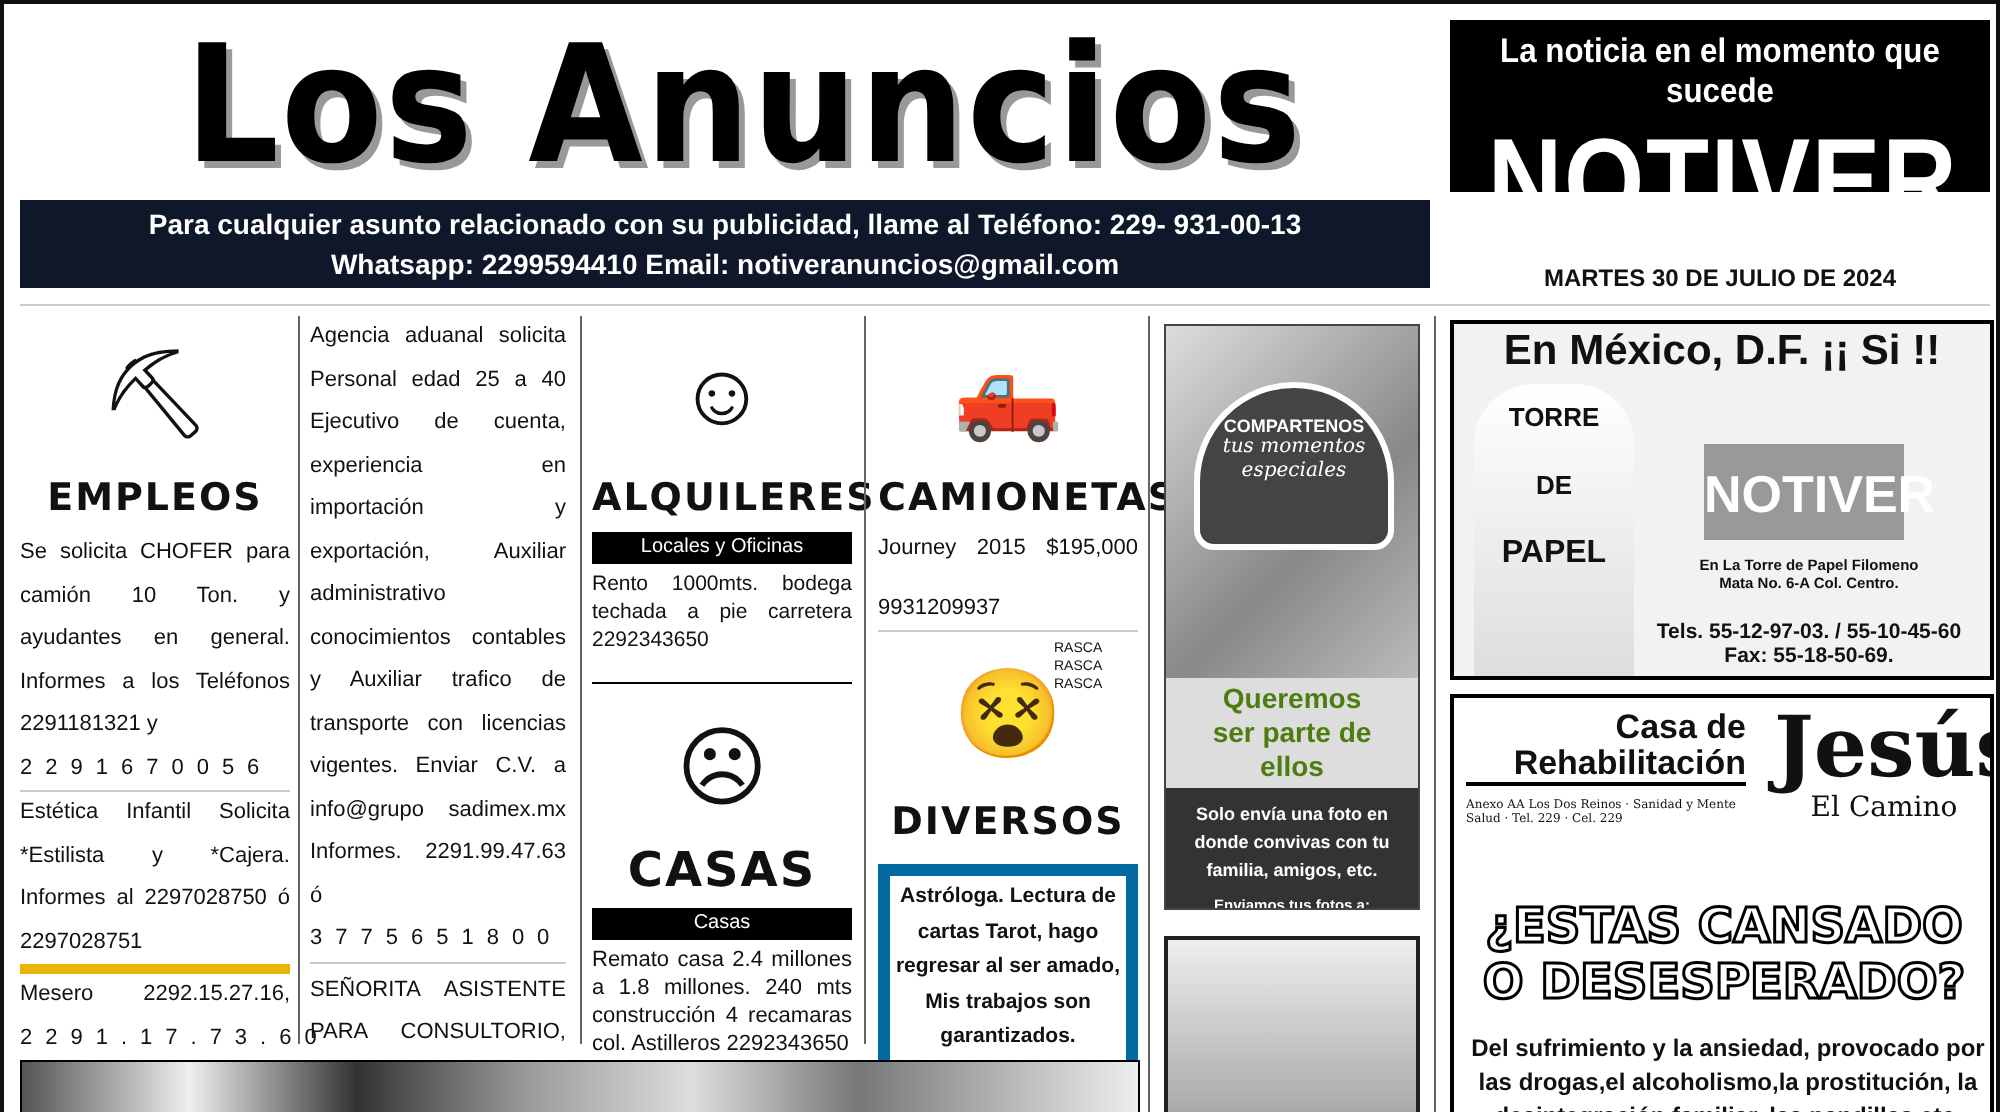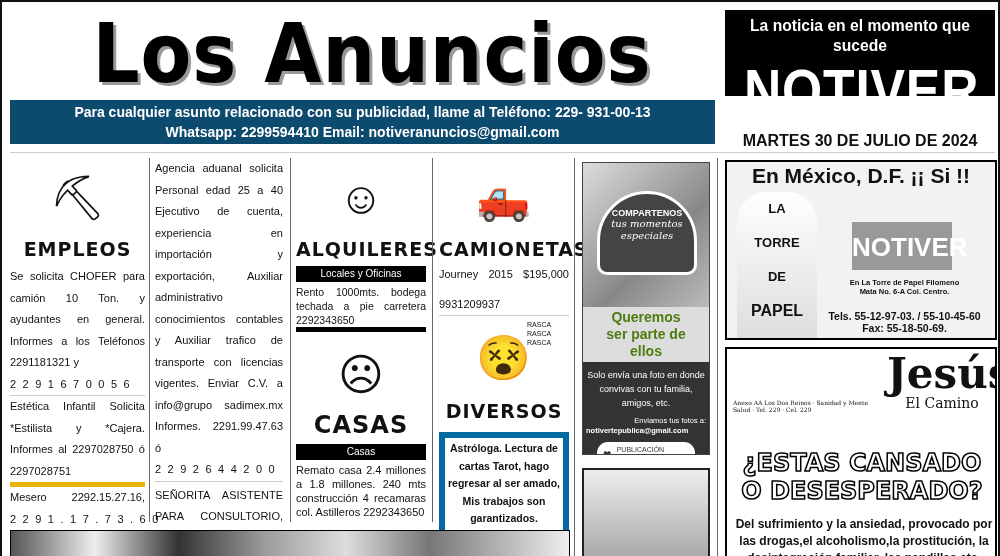--- a/index.html
+++ b/index.html
@@ -1,47 +1,47 @@
 <!DOCTYPE html>
 <html><head>
 <meta charset="utf-8">
 <style>
   *{box-sizing:border-box;margin:0;padding:0}
   html,body{width:1000px;height:556px;overflow:hidden;background:#fff}
   body{position:relative;font-family:"Liberation Sans",sans-serif;color:#111;border-left:2px solid #111;border-top:2px solid #111;border-right:2px solid #111}
   .abs{position:absolute}
   
   .mast-title{left:40px;top:8px;width:660px;text-align:center;font-family:"DejaVu Sans",sans-serif;font-weight:900;font-size:74px;letter-spacing:1px;color:#000;text-shadow:3px 3px 0 #999;line-height:86px;transform:scaleY(1.1)}
-  .contact-bar{left:8px;top:98px;width:705px;height:44px;background:#0c4a6e;color:#fff;text-align:center;font-weight:bold;font-size:14px;line-height:20px;padding-top:2px}
+  .contact-bar{left:8px;top:98px;width:705px;height:44px;background:#0f172a;color:#fff;text-align:center;font-weight:bold;font-size:14px;line-height:20px;padding-top:2px}
   .notiver-box{left:723px;top:8px;width:270px;height:86px;background:#000;color:#fff;text-align:center}
   .notiver-tag{font-size:17px;font-weight:bold;padding-top:6px;transform:scaleX(.92)}
   .notiver-name{font-size:60px;font-weight:900;line-height:70px;letter-spacing:1px;transform:scaleX(.86)}
-  .date{left:723px;top:130px;width:270px;text-align:center;font-size:16px;font-weight:bold}
+  .date{left:723px;top:130px;width:270px;text-align:center;font-size:12px;font-weight:bold}
   .hr{left:8px;top:150px;width:985px;height:1px;background:#ccc}
   
   .col{top:156px;font-size:11px;line-height:21.5px;text-align:justify}
   .vline{width:1px;background:#666;top:156px;height:364px}
   .c1{left:8px;width:135px}
   .c2{left:153px;width:128px}
   .c3{left:294px;width:130px}
   .c4{left:437px;width:130px}
   .toon{display:flex;align-items:center;justify-content:center;height:80px;font-size:44px}
   .cat-title{text-align:center;font-weight:900;font-family:"DejaVu Sans",sans-serif;font-size:19px;letter-spacing:1px;line-height:22px}
   .spaced{letter-spacing:6.5px}
   .black-lbl{background:#000;color:#fff;text-align:center;font-size:10px;line-height:16px;margin:6px 0 3px}
   .small{font-size:10.5px;line-height:14px}
   .boxed{border:6px solid #0369a1;font-weight:bold;text-align:center;font-size:10.5px;line-height:17.5px;padding:2px 2px}
   
   .promo{left:580px;top:160px;width:128px;height:293px;border:1px solid #444;background:#333;color:#fff;text-align:center;overflow:hidden}
-  .promo-photo{height:144px;background:linear-gradient(135deg,#ddd,#888 60%,#bbb);position:relative}
+  .promo-photo{height:176px;background:linear-gradient(135deg,#ddd,#888 60%,#bbb);position:relative}
   .heart{position:absolute;left:14px;top:28px;width:100px;height:84px;background:#444;border-radius:50px 50px 10px 10px;border:3px solid #fff;color:#fff;padding-top:14px}
   .heart b{font-size:9px;display:block}
   .heart i{font-family:"DejaVu Serif",serif;font-size:10px;display:block;line-height:12px}
   .promo-mid{background:#ddd;color:#4d7c0f;font-weight:bold;font-size:14px;line-height:17px;padding:2px 16px}
-  .promo-body{font-size:9px;font-weight:normal;line-height:14px;padding:6px 2px}
+  .promo-body{font-size:9px;font-weight:bold;line-height:14px;padding:6px 2px}
   .promo-small{font-size:7.5px;line-height:10px;padding:0 3px}
   .badge{margin:6px auto 0;width:98px;height:22px;background:#fff;color:#333;border-radius:11px;font-size:7px;line-height:9px;padding-top:2px;display:flex;align-items:center;gap:4px;padding-left:6px}
   .promo2{left:580px;top:466px;width:128px;height:90px;border:2px solid #222;background:linear-gradient(#eee,#aaa)}
   
   .torre{left:723px;top:158px;width:272px;height:180px;border:2px solid #000;background:#f2f2f2;overflow:hidden}
   .torre-h{font-size:21px;font-weight:bold;text-align:center;line-height:28px}
   .tower{position:absolute;left:10px;top:30px;width:80px;height:148px;text-align:center;font-weight:bold;font-size:13px;background:linear-gradient(#fff,#ddd);border-radius:30px 30px 0 0}
   .tower div{line-height:34px}
   .nv-mini{position:absolute;left:125px;top:60px;width:100px;height:48px;background:#999;color:#fff;text-align:center;font-size:26px;font-weight:bold;line-height:50px}
   .torre-addr{position:absolute;left:115px;top:116px;width:125px;text-align:center;font-size:7.5px;font-weight:bold;line-height:9px}
@@ -77,30 +77,30 @@
   <div style="margin-top:6px">Se solicita CHOFER para camión 10 Ton. y ayudantes en general. Informes a los Teléfonos 2291181321 y</div>
   <div class="spaced" style="border-bottom:1px solid #ccc">2291670056</div>
   <div style="border-bottom:5px solid #eab308">Estética Infantil Solicita *Estilista y *Cajera. Informes al 2297028750 ó 2297028751</div>
   <div style="text-align:justify;text-align-last:justify">Mesero 2292.15.27.16,</div>
   <div class="spaced">2291.17.73.60</div>
 </div>
 <div class="abs vline" style="left:147px"></div>
 
 <div class="abs col c2">
   <div>Agencia aduanal solicita Personal edad 25 a 40 Ejecutivo de cuenta, experiencia en importación y exportación, Auxiliar administrativo conocimientos contables y Auxiliar trafico de transporte con licencias vigentes. Enviar C.V. a info@grupo sadimex.mx Informes. 2291.99.47.63 ó</div>
-  <div class="spaced" style="border-bottom:1px solid #ccc">2292644200</div>
+  <div class="spaced" style="border-bottom:1px solid #ccc">3775651800</div>
   <div style="margin-top:3px">SEÑORITA ASISTENTE PARA CONSULTORIO, BUENA PRESENTACIÓN. TEL. 2299.31.21.45 10 A 18 HRS.</div>
 </div>
 <div class="abs vline" style="left:288px"></div>
 
 <div class="abs col c3">
   <div class="toon">☺</div>
   <div class="cat-title">ALQUILERES</div>
   <div class="black-lbl">Locales y Oficinas</div>
-  <div class="small" style="border-bottom:5px solid #000000;padding-bottom:0">Rento 1000mts. bodega techada a pie carretera 2292343650</div>
+  <div class="small" style="border-bottom:1px solid #000000;padding-bottom:14px">Rento 1000mts. bodega techada a pie carretera 2292343650</div>
   <div class="toon" style="height:74px;margin-top:6px">☹</div>
   <div class="cat-title" style="font-size:24px;line-height:26px">CASAS</div>
   <div class="black-lbl">Casas</div>
   <div class="small" style="font-size:11px">Remato casa 2.4 millones a 1.8 millones. 240 mts construcción 4 recamaras col. Astilleros 2292343650</div>
 </div>
 <div class="abs vline" style="left:430px"></div>
 
 <div class="abs col c4">
   <div class="toon">🛻</div>
   <div class="cat-title">CAMIONETAS</div>
@@ -120,46 +120,46 @@
 
 <div class="abs promo">
   <div class="promo-photo">
     <div class="heart">
       <b>COMPARTENOS</b>
       <i>tus momentos especiales</i>
     </div>
   </div>
   <div class="promo-mid">Queremos ser parte de ellos</div>
   <div class="promo-body">Solo envía una foto en donde convivas con tu familia, amigos, etc.</div>
-  <div class="promo-small" style="font-weight:normal;text-align:right">Enviamos tus fotos a:</div>
+  <div class="promo-small" style="font-weight:bold;text-align:center">Enviamos tus fotos a:</div>
   <div class="promo-small" style="font-weight:bold;text-align:left">notivertepublica@gmail.com</div>
   <div class="badge">
     <span style="font-size:14px;color:#333">♥</span>
     <span><span>PUBLICACIÓN</span><br><b style="font-size:10px">GRATUITA</b></span>
   </div>
 </div>
 <div class="abs promo2"></div>
 
 <div class="abs torre">
   <div class="torre-h">En México, D.F. ¡¡ Si !!</div>
   <div class="tower">
-    <div>LA</div>
     <div>TORRE</div>
     <div>DE</div>
     <div style="font-size:16px">PAPEL</div>
   </div>
   <div class="nv-mini">NOTIVER</div>
   <div class="torre-addr">En La Torre de Papel Filomeno Mata No. 6-A Col. Centro.</div>
   <div class="torre-tel">
     <div>Tels. 55-12-97-03. / 55-10-45-60</div>
     <div>Fax: 55-18-50-69.</div>
   </div>
 </div>
 
 <div class="abs rehab">
+  <div class="rehab-h" style="border-bottom:2px solid #000">Casa de Rehabilitación</div>
   <div class="rehab-addr">Anexo AA Los Dos Reinos · Sanidad y Mente Salud · Tel. 229 · Cel. 229</div>
   <div class="jesus">
     <b>Jesús</b>
     <span>El Camino</span>
   </div>
   <div class="cansado">
     <div>¿ESTAS CANSADO</div>
     <div>O DESESPERADO?</div>
   </div>
   <div class="rehab-body">Del sufrimiento y la ansiedad, provocado por las drogas,el alcoholismo,la prostitución, la desintegración familiar, las pandillas etc.</div>

